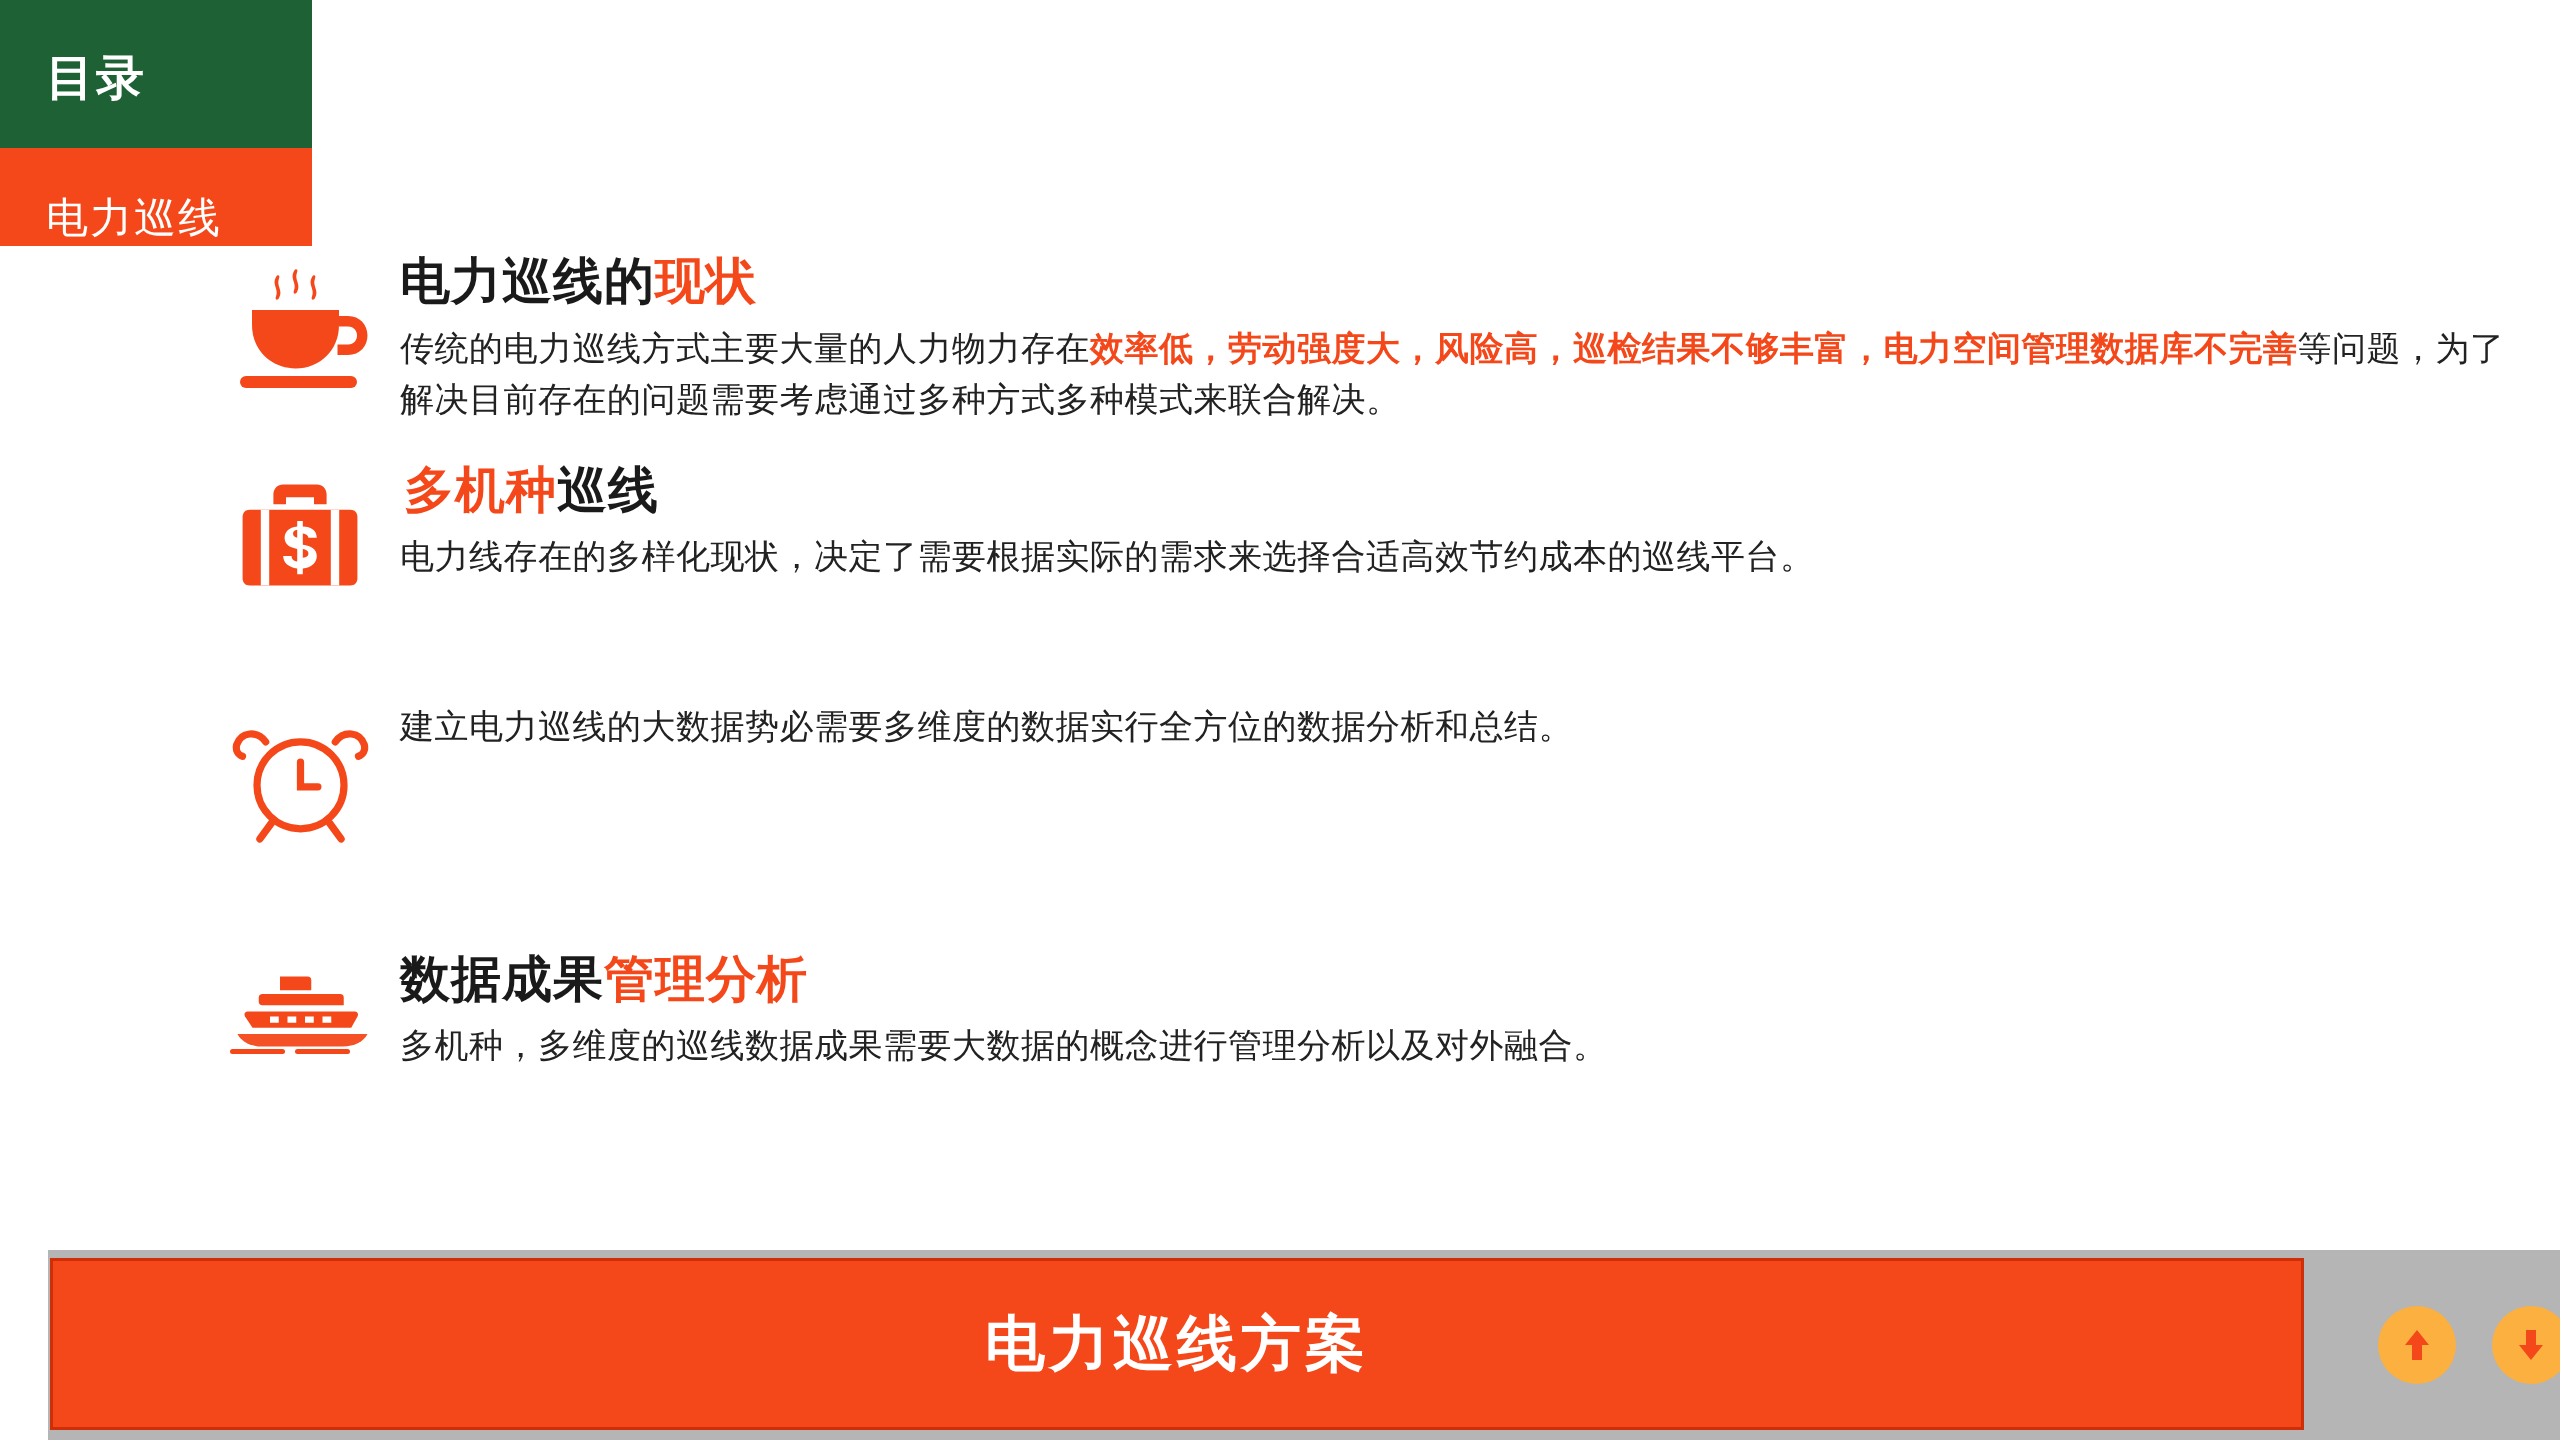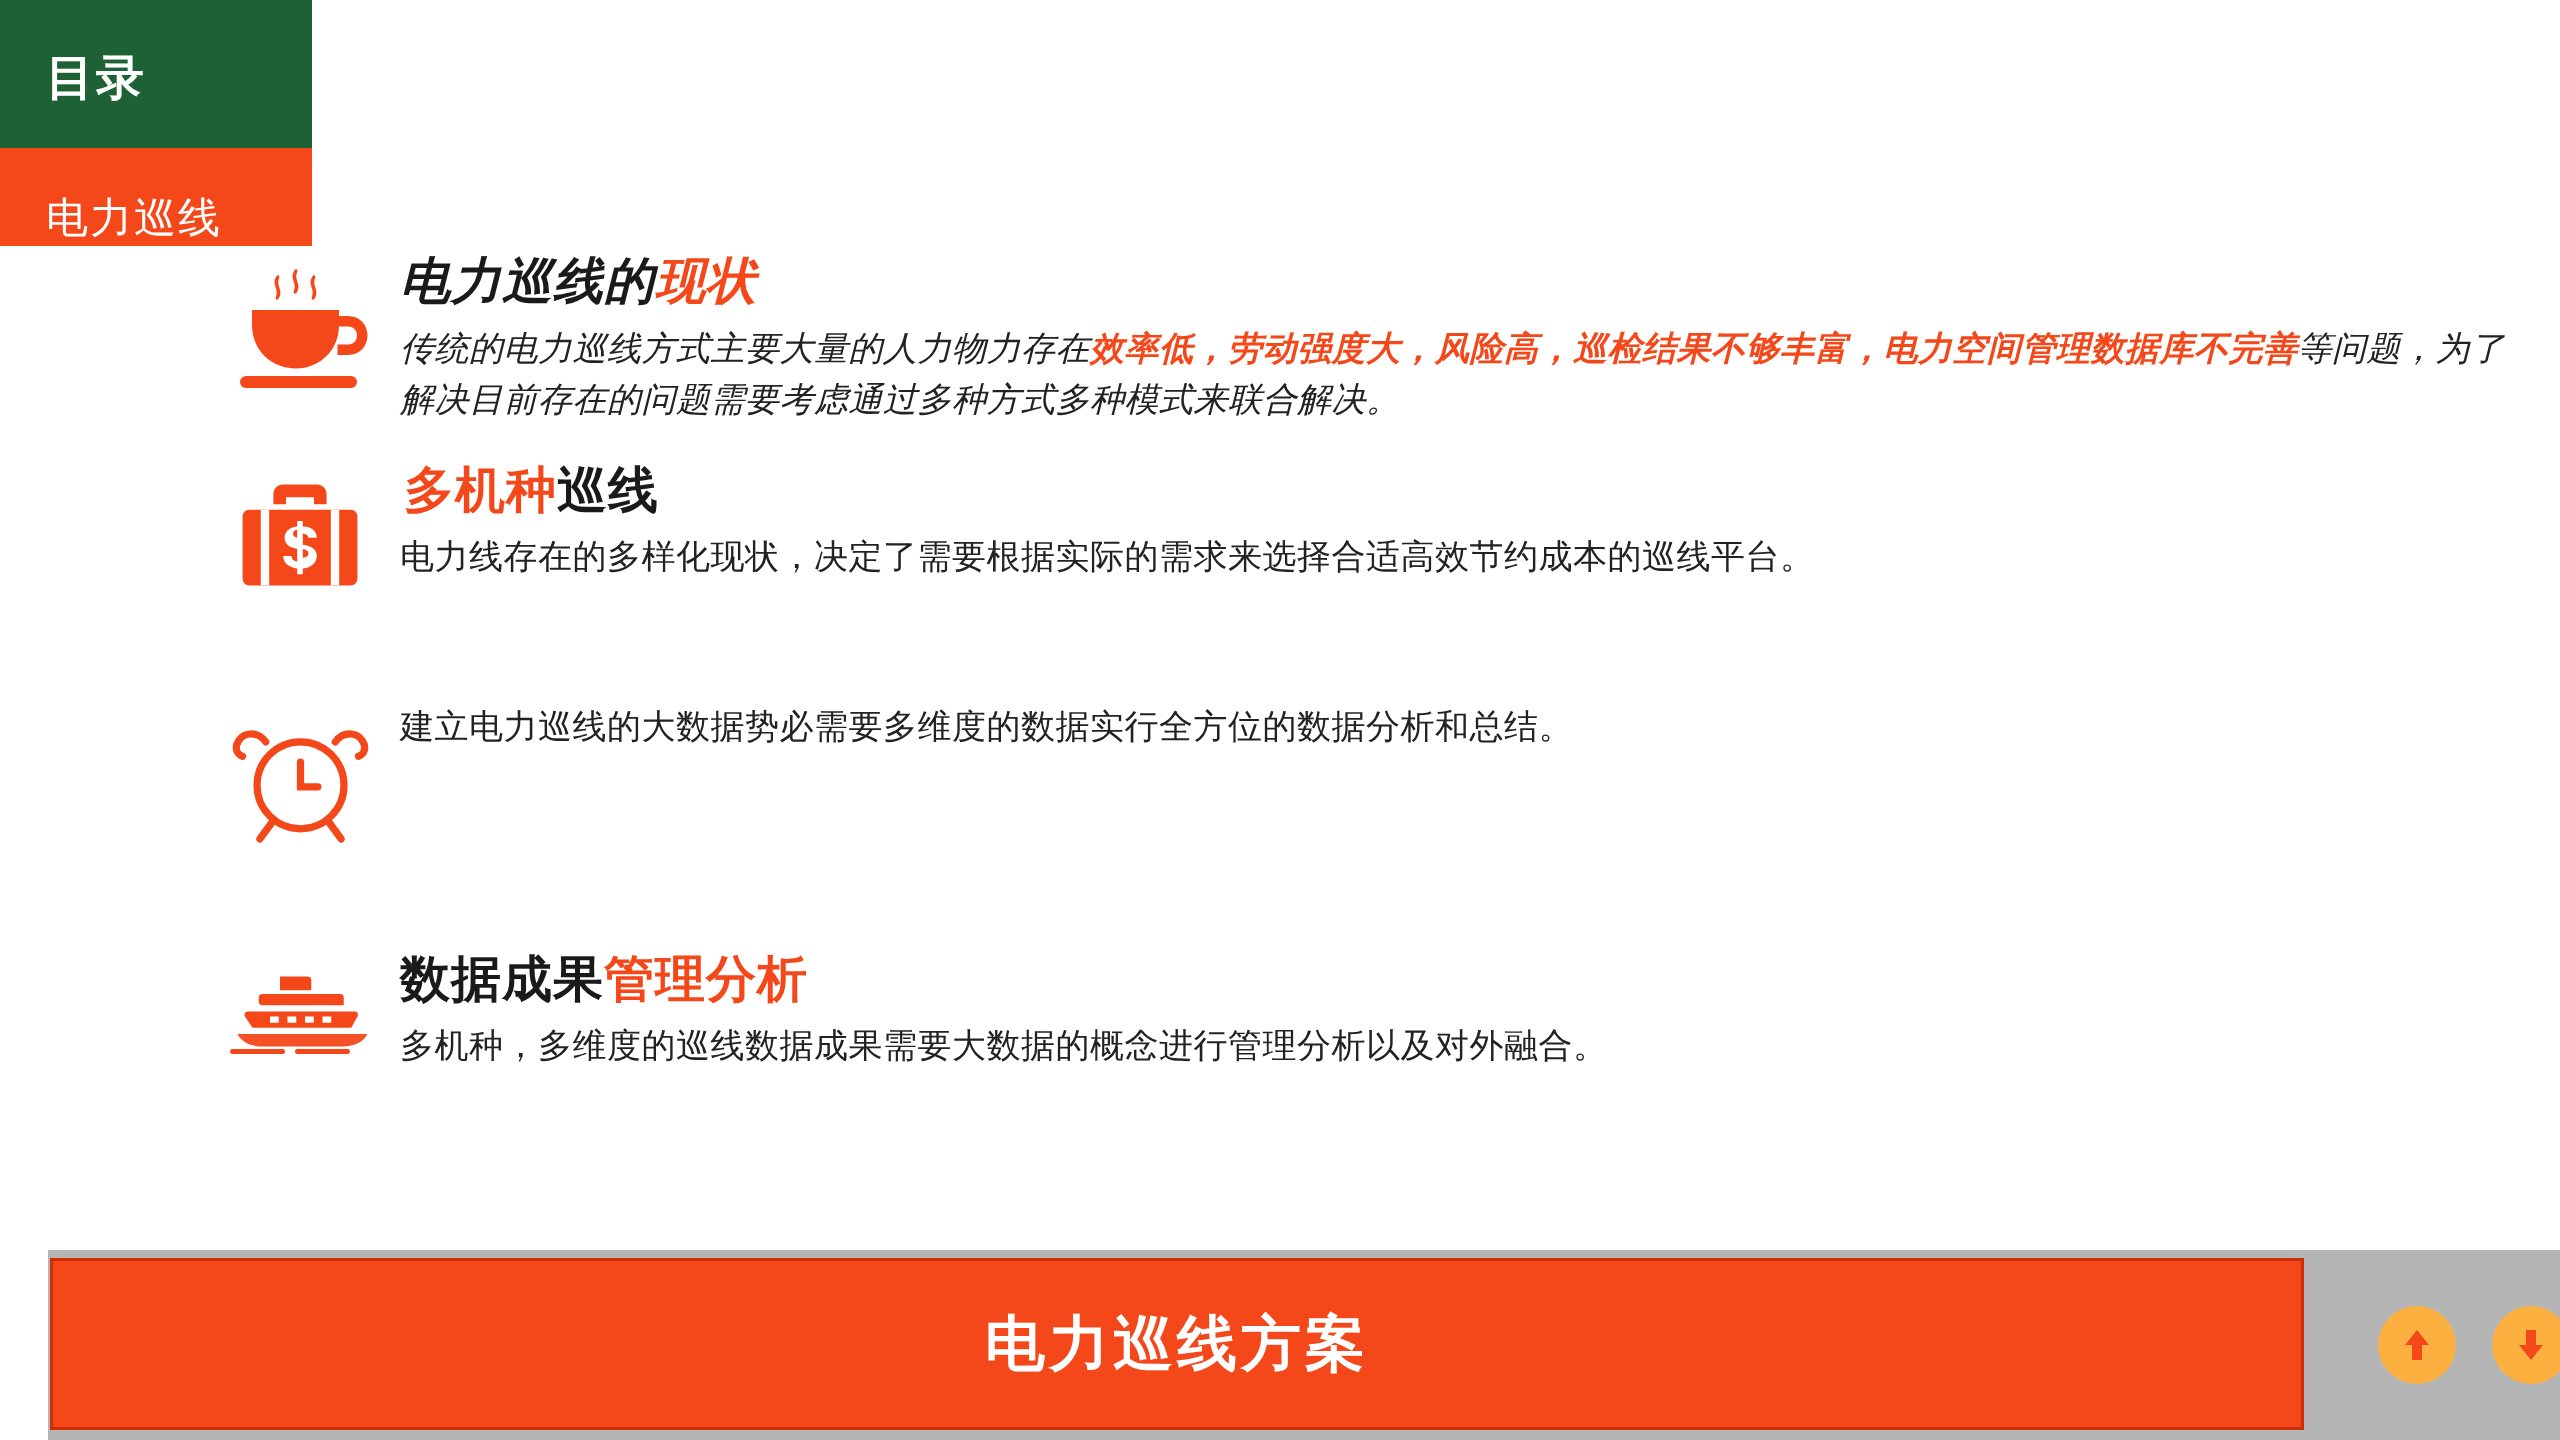--- a/index.html
+++ b/index.html
@@ -86,21 +86,21 @@
     color: #222222;
     line-height: 1.5;
     letter-spacing: 0.5px;
   }
   .row-desc .hl {
     color: #f4481a;
     font-weight: bold;
   }
 
   
-  .row.r1 { margin-bottom: 34px; font-style: italic; }
+  .row.r1 { margin-bottom: 34px; }
   .row.r2 { margin-bottom: 96px; }
   .row.r3 { margin-bottom: 96px; }
   .row.r4 { margin-bottom: 8px; font-family: Liberation Serif, serif; }
 
   .row.r2 .row-title,
   .row.r3 .row-title { padding-left: 4px; }
 
   
   .footer {
     position: absolute;

